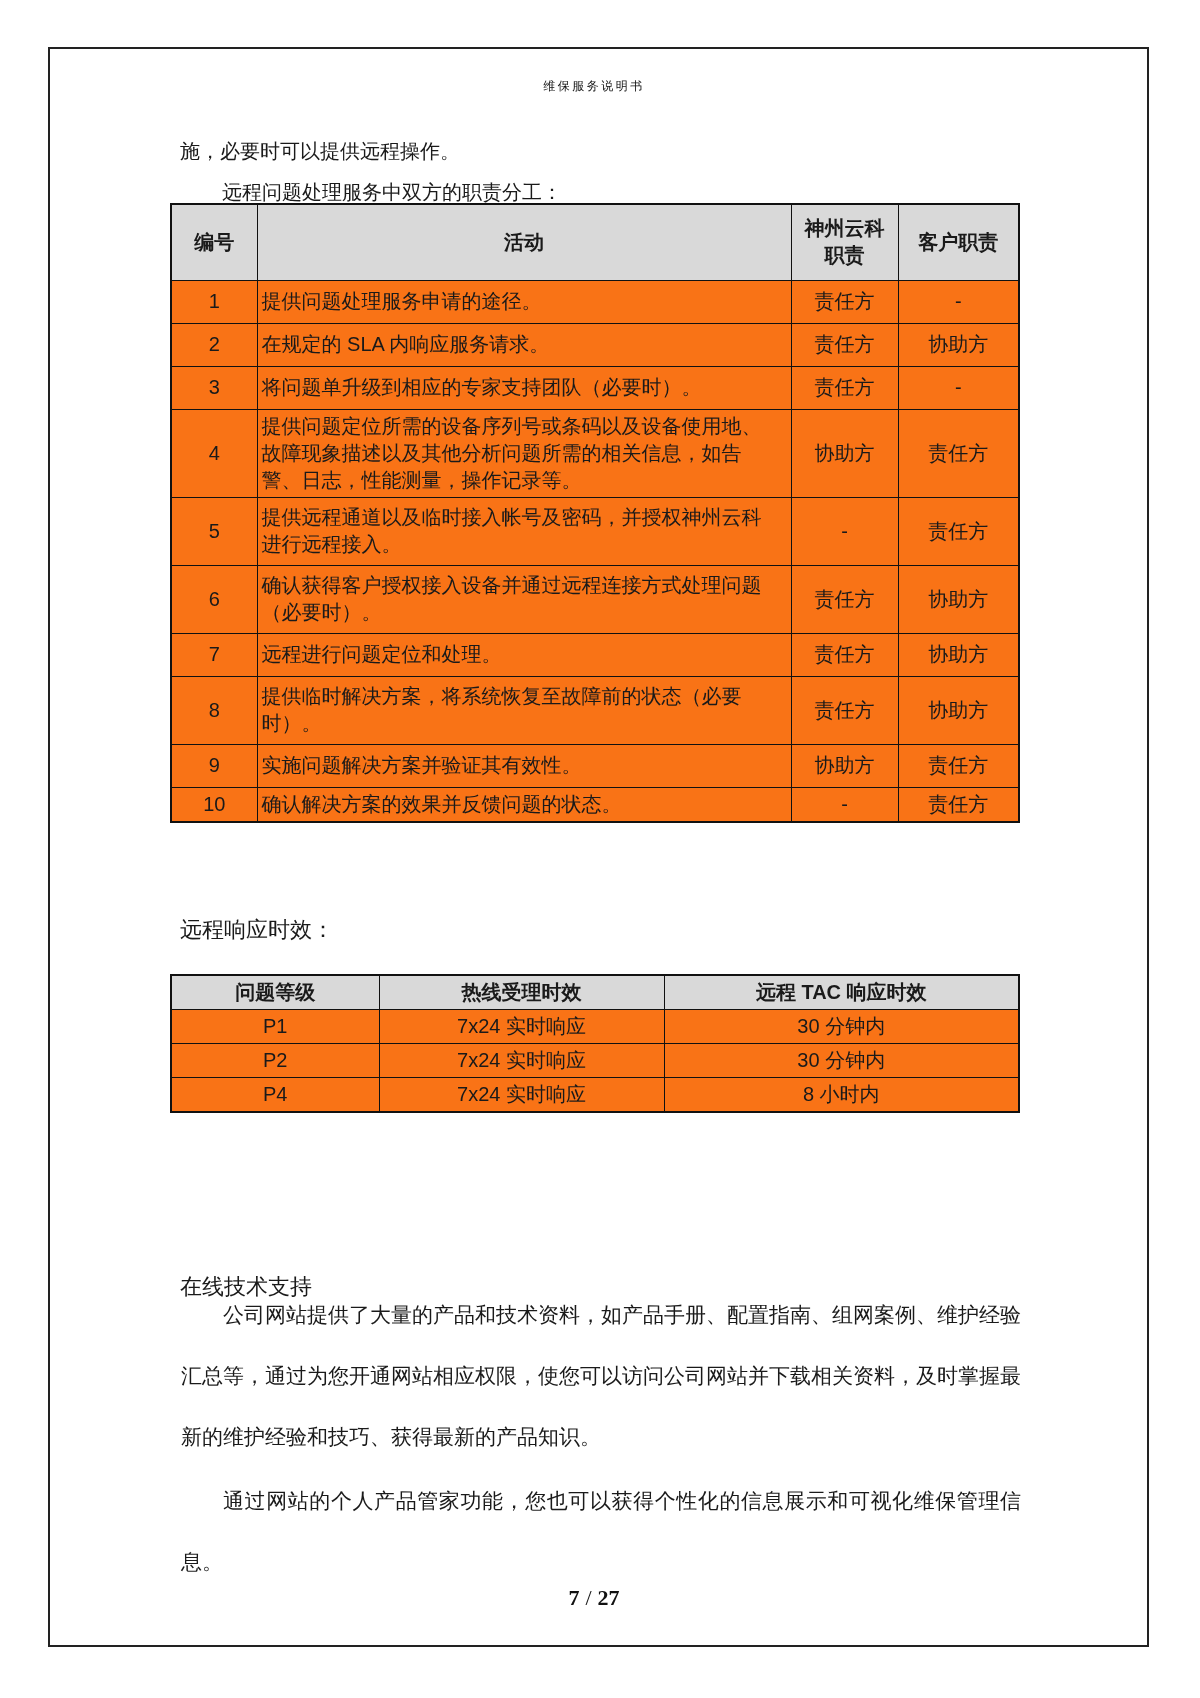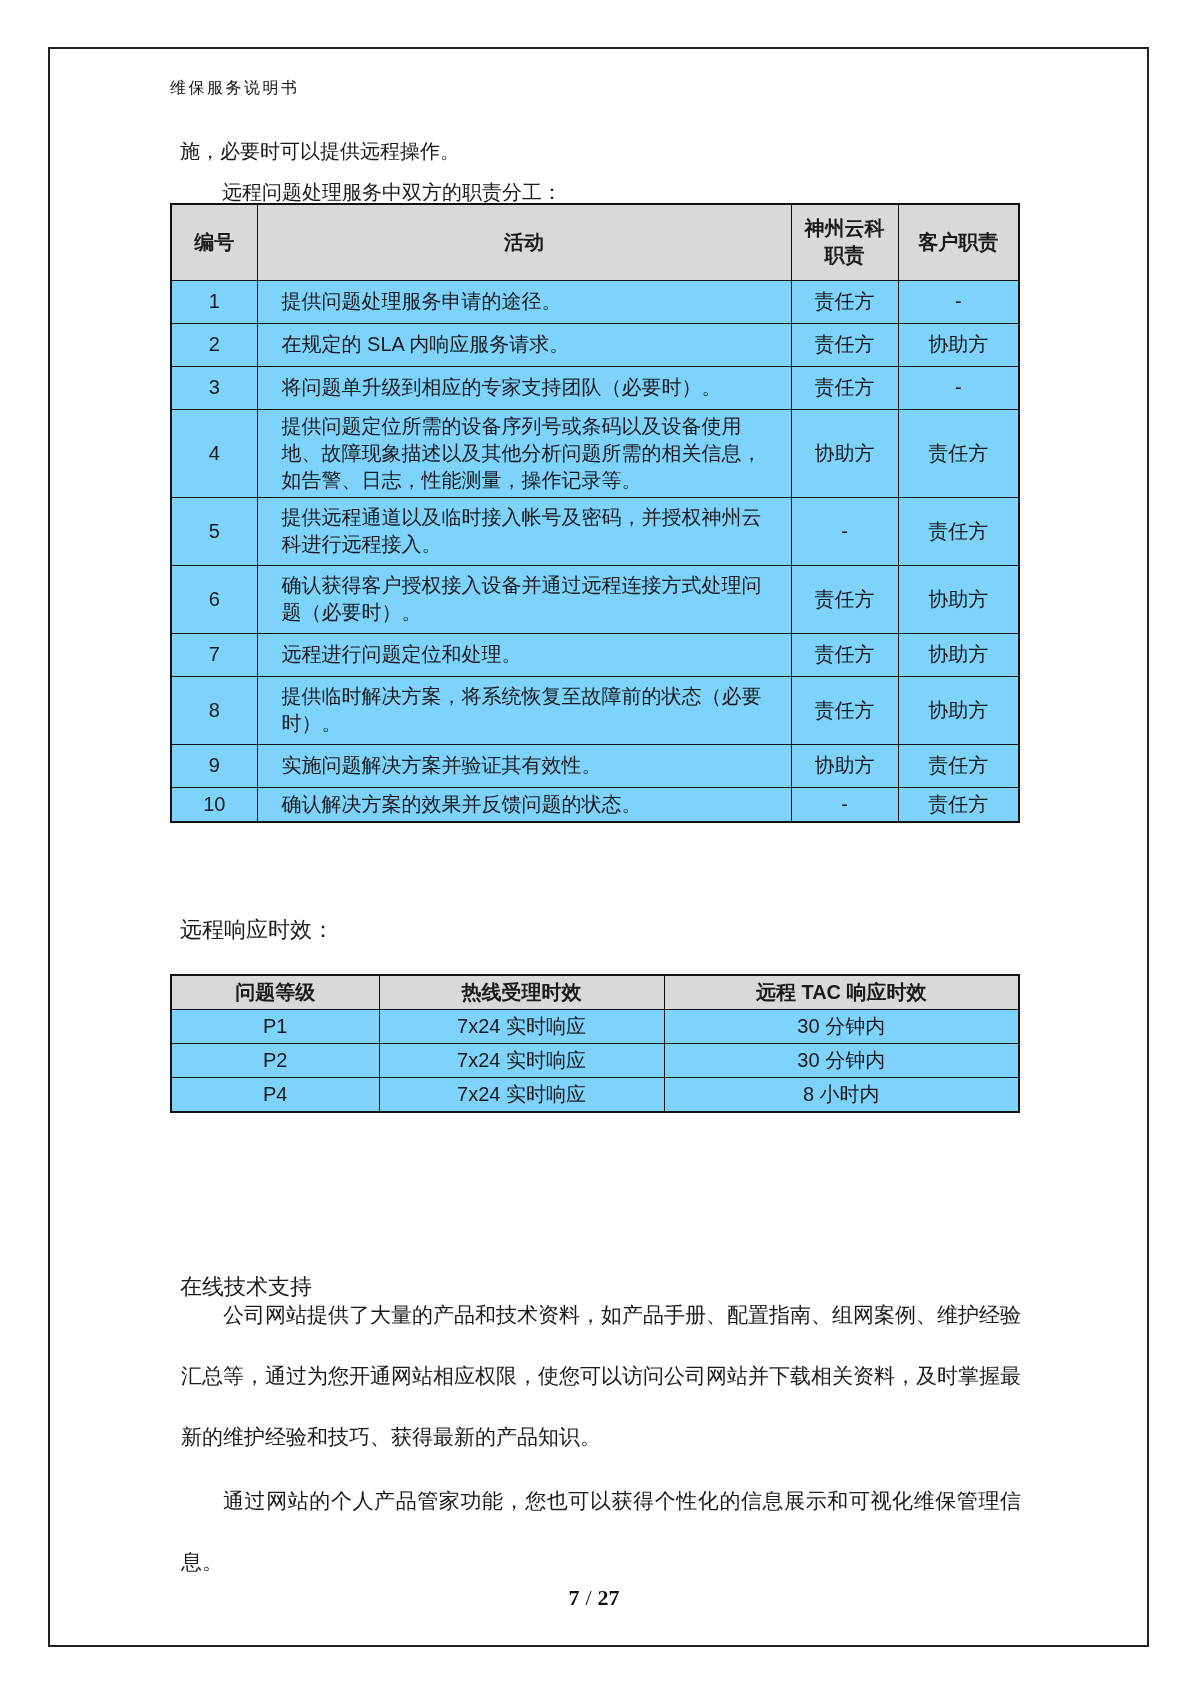--- a/index.html
+++ b/index.html
@@ -6,34 +6,34 @@
   body{
     width:1200px;height:1698px;position:relative;background:#ffffff;
     font-family:"Liberation Sans",sans-serif;color:#1a1a1a;
     -webkit-font-smoothing:antialiased;
   }
   .frame{
     position:absolute;left:48px;top:47px;width:1101px;height:1600px;
     border:2px solid #222;box-sizing:border-box;
   }
   .doc-header{
-    position:absolute;top:78px;left:170px;width:848px;text-align:left;
-    font-family:"Liberation Serif",serif;font-size:16px;letter-spacing:2.5px;color:#111;
+    position:absolute;top:78px;left:170px;width:848px;text-align:center;
+    font-family:"Liberation Serif",serif;font-size:12px;letter-spacing:2.5px;color:#111;
   }
   .intro{position:absolute;top:138px;left:180px;width:840px;font-size:20px;}
   .caption{position:absolute;top:179px;left:222px;font-size:20px;}
-  table{border-collapse:collapse;table-layout:fixed;position:absolute;left:170px;background:#7dd3fc;}
+  table{border-collapse:collapse;table-layout:fixed;position:absolute;left:170px;background:#f97316;}
   table.t1{top:203px;width:848px;}
   table.t2{top:974px;width:848px;}
   table{border:2.5px solid #111;}
   th,td{border:1.5px solid #111;box-sizing:border-box;font-size:20px;
         text-align:center;vertical-align:middle;line-height:1.35;padding:3px 4px;}
   th{background:#d9d9d9;font-weight:bold;}
   .t1 th{height:76px;}
-  .t1 td.act{text-align:left;padding:3px 10px 3px 24px;}
+  .t1 td.act{text-align:left;padding:3px 10px 3px 4px;}
   .t1 tr.h1 td{height:43px;}
   .t1 tr.h1s td{height:31px;}
   .t1 tr.h2 td{height:68px;}
   .t1 tr.h3 td{height:88px;}
   .hdr-line{display:block;}
   .t2 th{height:24px;}
   .t2 td{height:34px;}
   .sec-heading{position:absolute;left:180px;font-size:22px;}
   .h-response{top:915px;}
   .h-online{top:1238px;margin-top:34px;}

